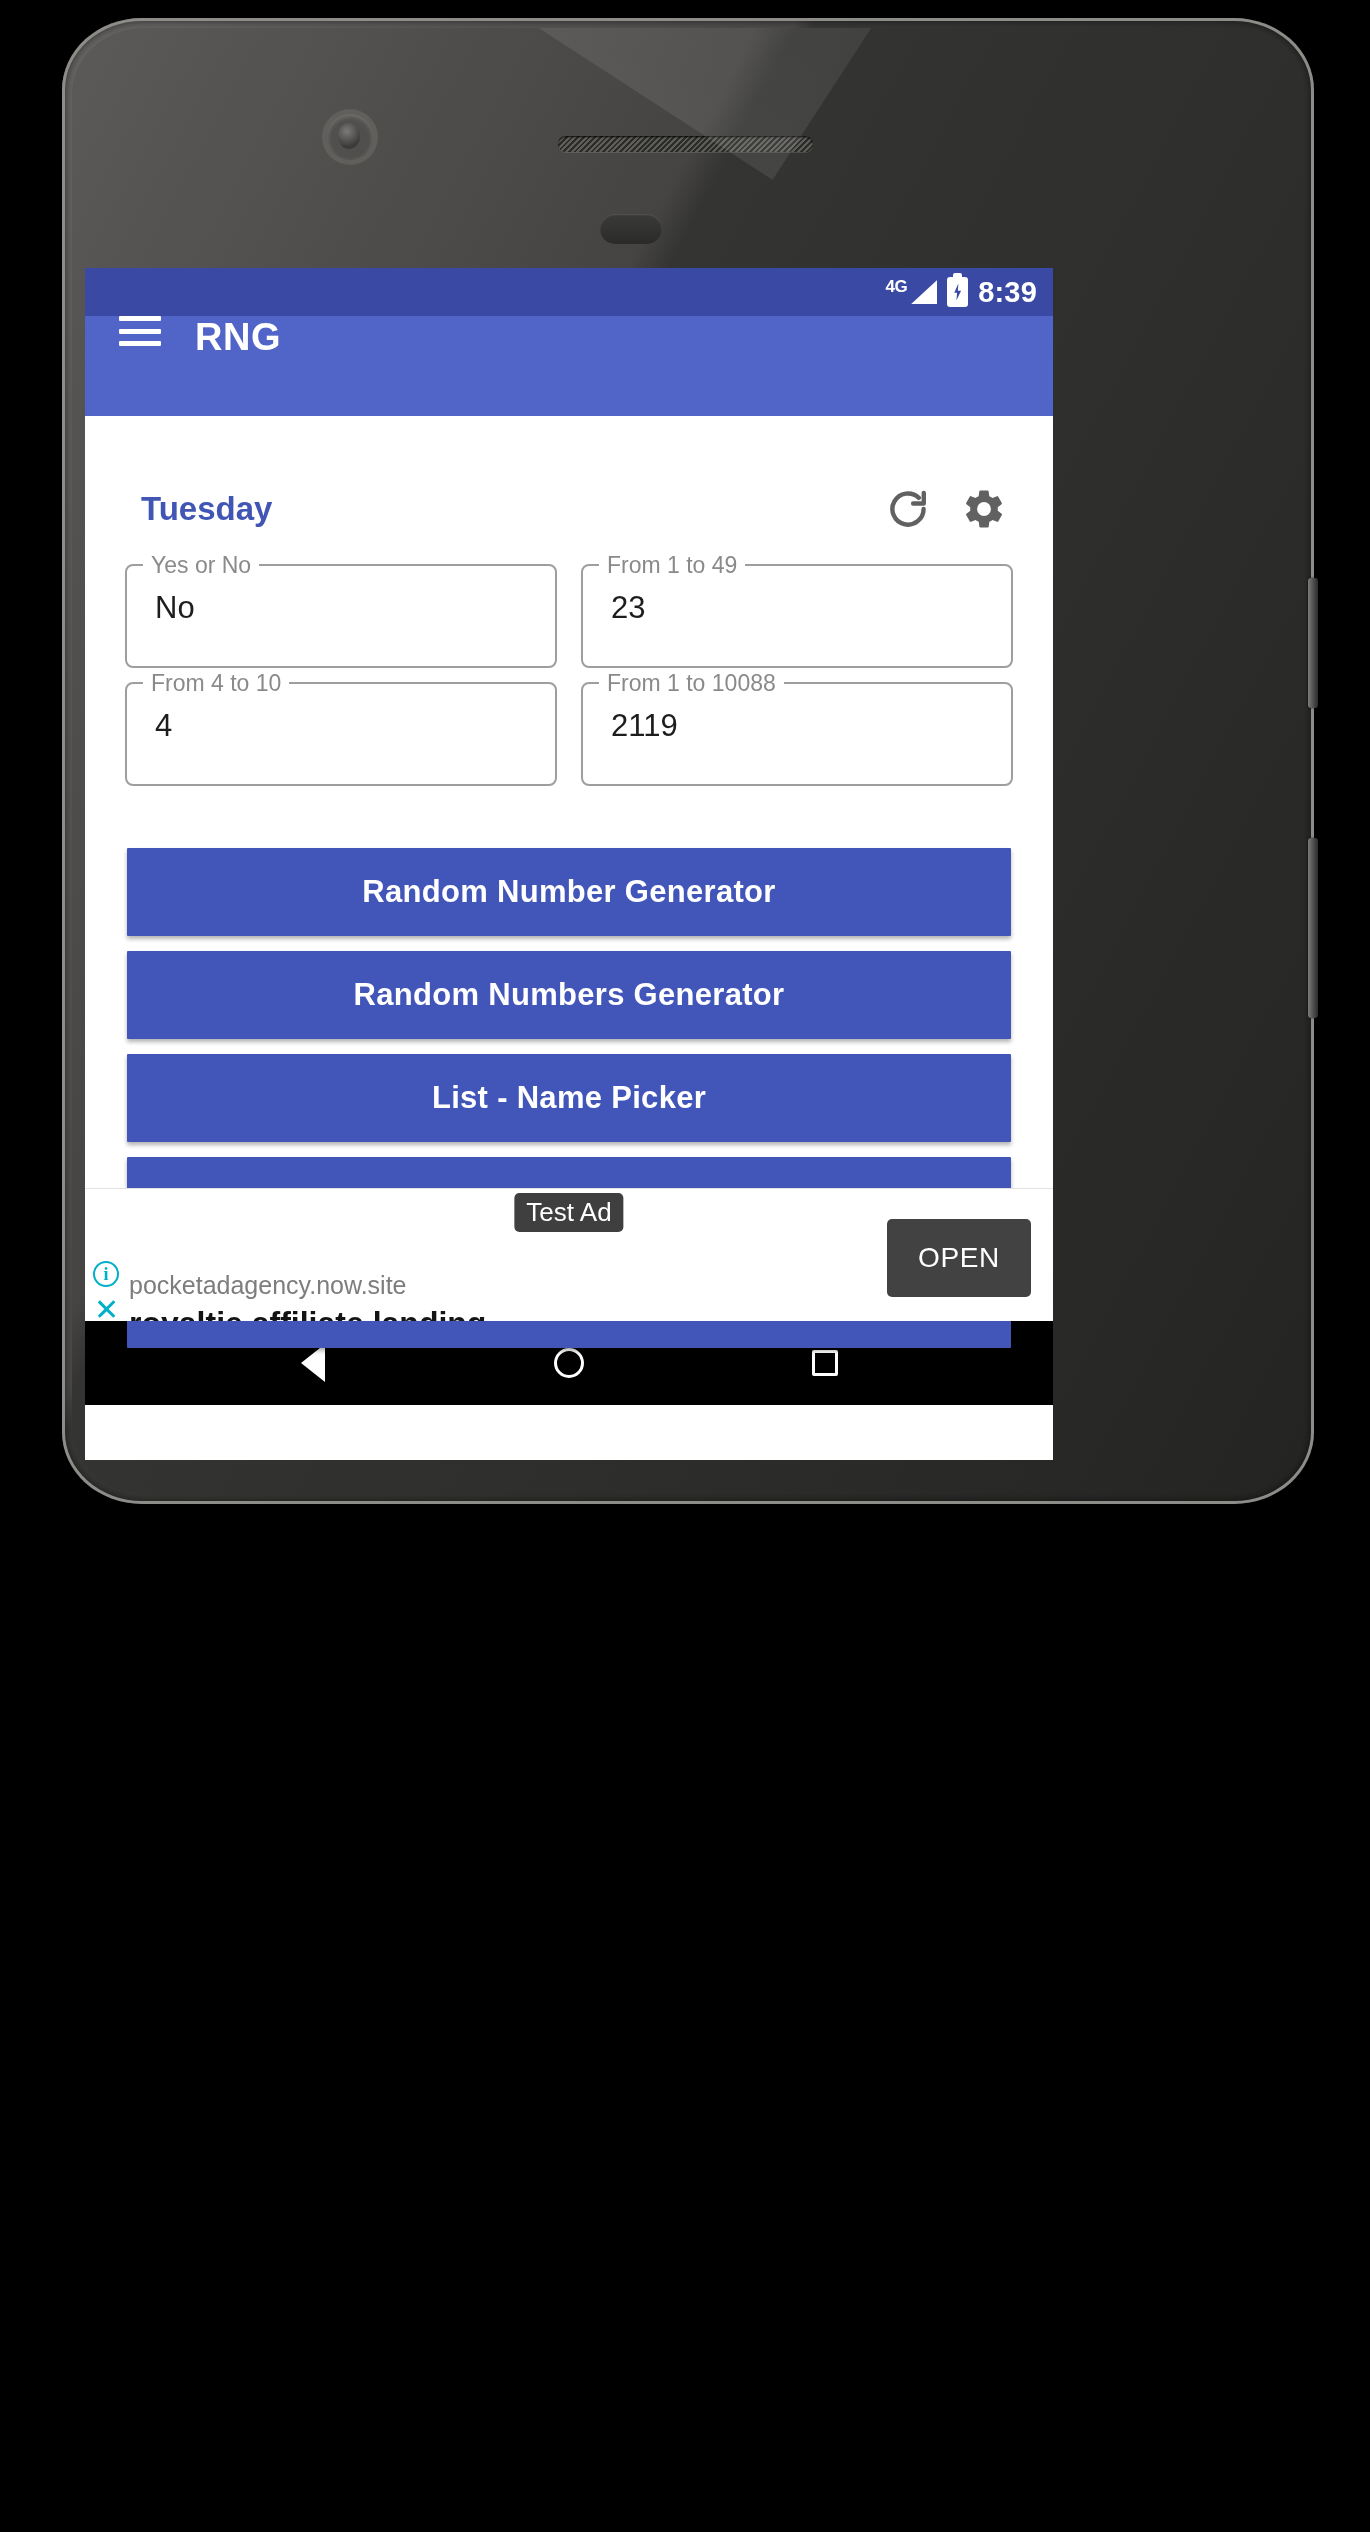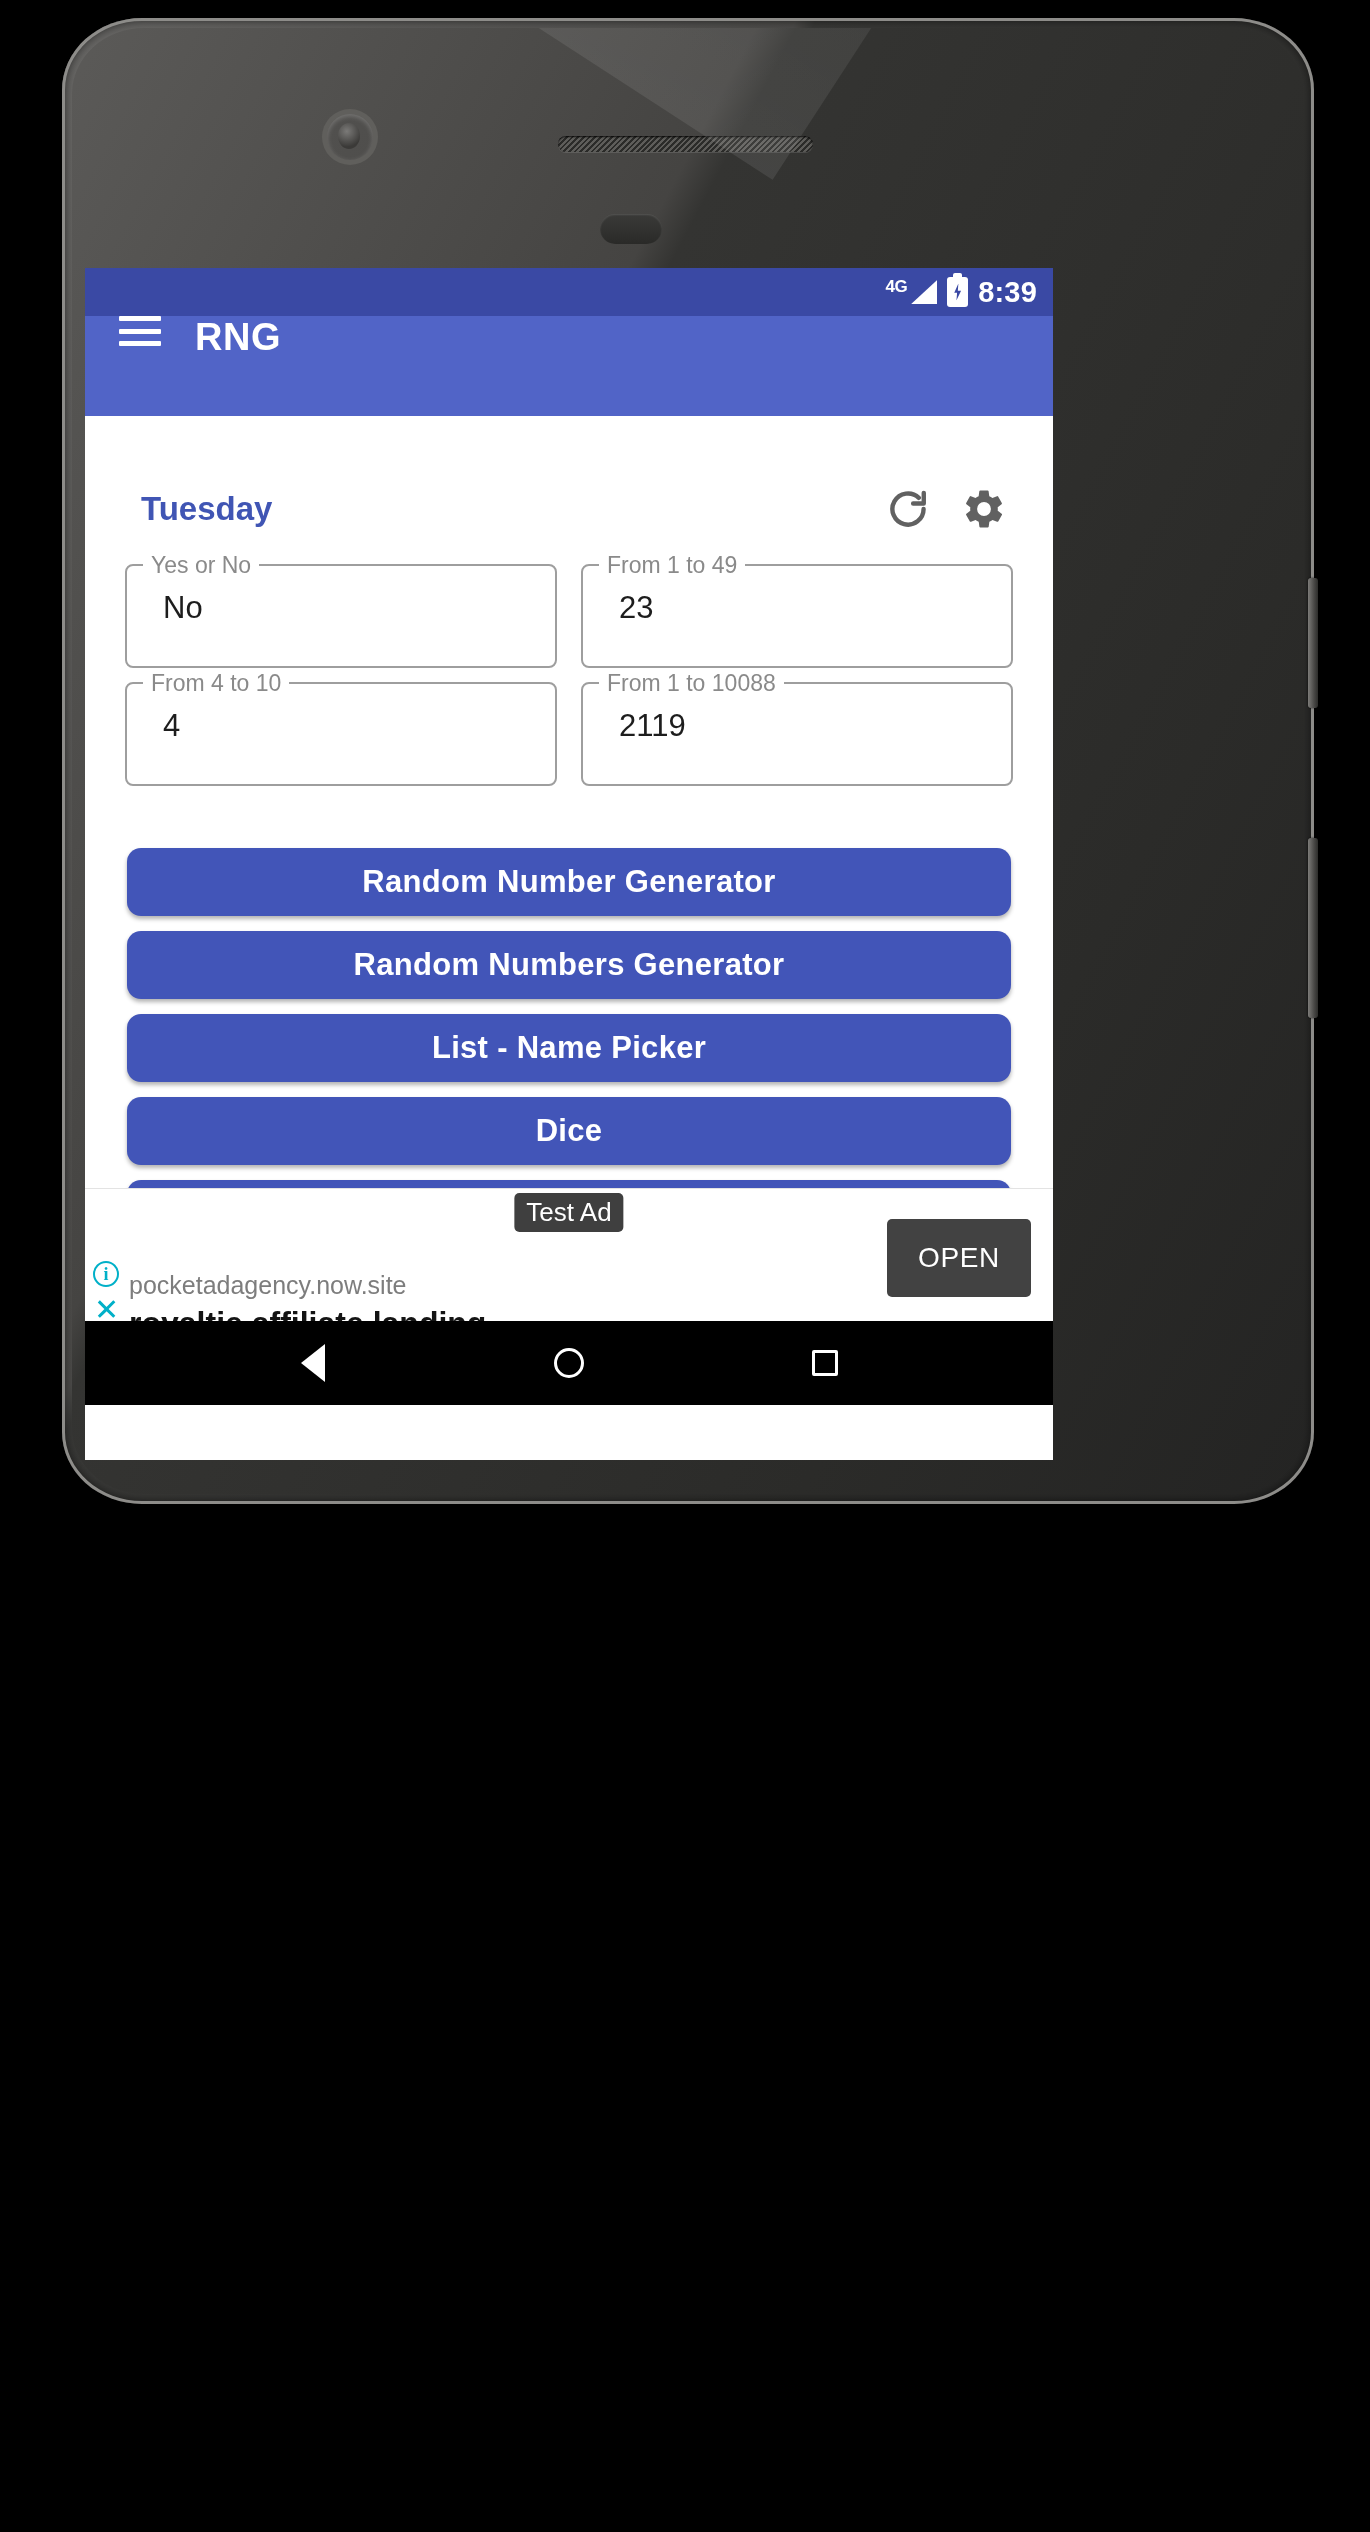--- a/index.html
+++ b/index.html
@@ -143,37 +143,37 @@
   .fields-grid {
     display:grid; grid-template-columns: 1fr 1fr;
     gap: 14px 24px;
     padding: 32px 40px 0 40px;
   }
   .tf {
     position: relative;
     border: 2px solid #9e9e9e;
     border-radius: 8px;
     height: 104px;
-    padding: 22px 20px 0 36px;
+    padding: 22px 20px 0 28px;
   }
   .tf .tf-label {
     position:absolute; top: -14px; left: 16px;
     background:#fff; padding: 0 8px;
     color:#8a8a8a; font-size: 23px; line-height: 26px;
     white-space: nowrap;
   }
   .tf .tf-value {
     color:#1d1d1d; font-size: 31px; line-height: 40px;
   }
 
   .buttons { padding: 62px 42px 0 42px; display:flex; flex-direction:column; gap: 15px; }
   .mbtn {
     background:#4255b8; color:#fff;
-    border:none; border-radius:14px;
-    height: 68px;
+    border:none; border-radius:1px;
+    height: 88px;
     font-family:"Liberation Sans", sans-serif;
     font-size: 31px; font-weight: 700;
     letter-spacing:.3px;
     box-shadow: 0 3px 4px rgba(0,0,0,.30);
     cursor:pointer;
   }
 
   
   .ad-banner {
     position:absolute; left:0; bottom:0;

